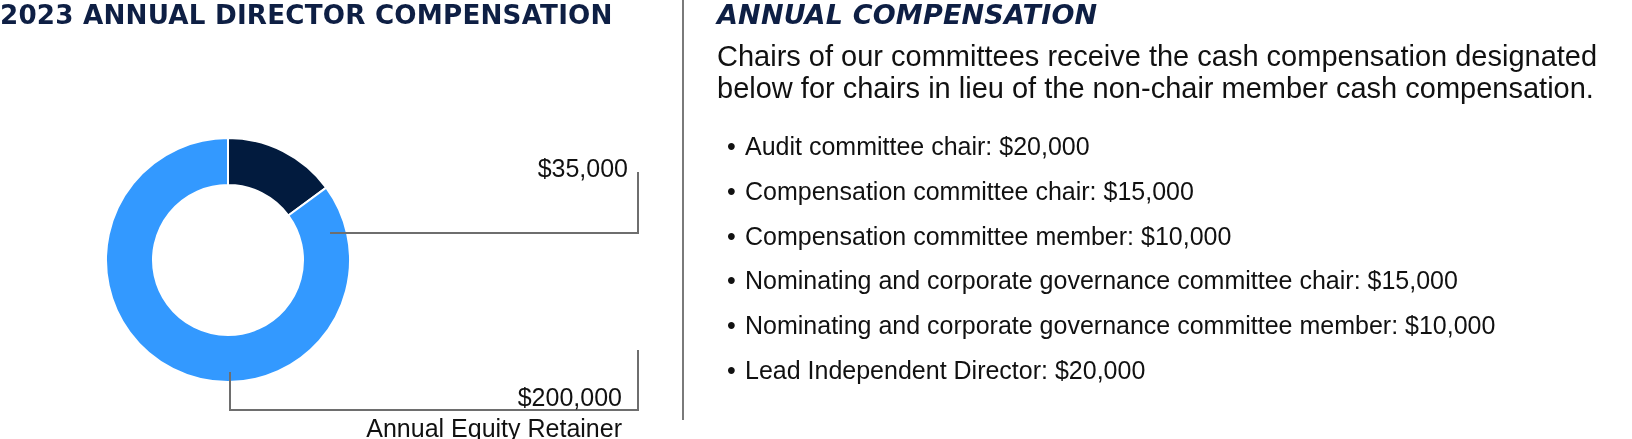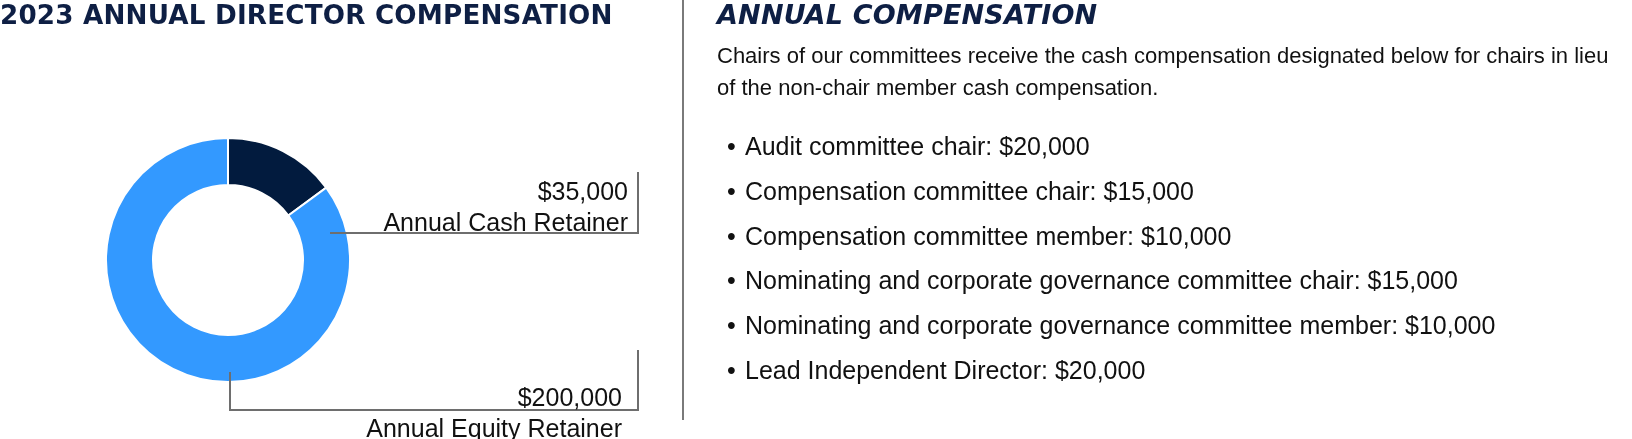--- a/index.html
+++ b/index.html
@@ -5,44 +5,43 @@
     html, body { margin: 0; padding: 0; background: #ffffff; }
     body { width: 1632px; height: 439px; position: relative; overflow: hidden;
            font-family: "Liberation Sans", sans-serif; color: #111111; }
     .heading { position: absolute; margin: 0; font-family: "DejaVu Sans", sans-serif; font-weight: bold;
                color: #0e1f44; font-size: 27px; letter-spacing: 0.2px; white-space: nowrap; }
     #left-title { left: 0px; top: -1px; transform: scaleX(0.97); transform-origin: left top; }
     #right-title { left: 717px; top: -1px; font-style: italic; }
     .divider { position: absolute; left: 682px; top: 0; width: 2px; height: 420px; background: #7a7a7a; }
     .chart-svg { position: absolute; left: 0; top: 0; }
     .label { position: absolute; text-align: right; white-space: nowrap; font-size: 25px; line-height: 31px; color: #111; }
-    #cash-label { right: 1004px; top: 176px; }
+    #cash-label { right: 1004px; top: 153px; }
     #equity-label { right: 1010px; top: 342px; margin-top: 40px; }
-    .intro { position: absolute; left: 717px; top: 40px; width: 900px; font-size: 22px; line-height: 32px; color: #111; }
+    .intro { position: absolute; left: 717px; top: 40px; width: 900px; font-size: 29px; line-height: 32px; color: #111; }
     .bullets { position: absolute; left: 727px; top: 124px; margin: 0; padding: 0; list-style: none; }
     .bullets li { font-size: 25px; line-height: 44.8px; white-space: nowrap; color: #111; }
     .bullets li .dot { display: inline-block; width: 18px; }
   </style>
 </head>
 <body>
 
 <h1 class="heading" id="left-title">2023 ANNUAL DIRECTOR COMPENSATION</h1>
 
 <svg class="chart-svg" width="680" height="439" viewBox="0 0 680 439">
   <g id="donut">
       <path d="M228,138 A122,122 0 0 1 326.21854648156267,187.63207114301866 L288.3802539845672,215.51151914529834 A75,75 0 0 0 228,185 Z" fill="#021b3e" stroke="#ffffff" stroke-width="2"></path>
       <path d="M326.21854648156267,187.63207114301866 A122,122 0 1 1 227.99999999999997,138 L227.99999999999997,185 A75,75 0 1 0 288.3802539845672,215.51151914529834 Z" fill="#3399ff" stroke="#ffffff" stroke-width="2"></path>
     </g>
   <polyline points="330,233 638,233 638,172" fill="none" stroke="#6e6e6e" stroke-width="2"></polyline>
   <polyline points="230,372 230,410 638,410 638,350" fill="none" stroke="#6e6e6e" stroke-width="2"></polyline>
 </svg>
 
 <div class="label" id="cash-label">
   <div>$35,000</div>
-  <div>Annual Cash Retainer</div>
 </div>
 
 <div class="label" id="equity-label">
   <div>$200,000</div>
   <div>Annual Equity Retainer</div>
 </div>
 
 <div class="divider"></div>
 
 <h2 class="heading" id="right-title">ANNUAL COMPENSATION</h2>

